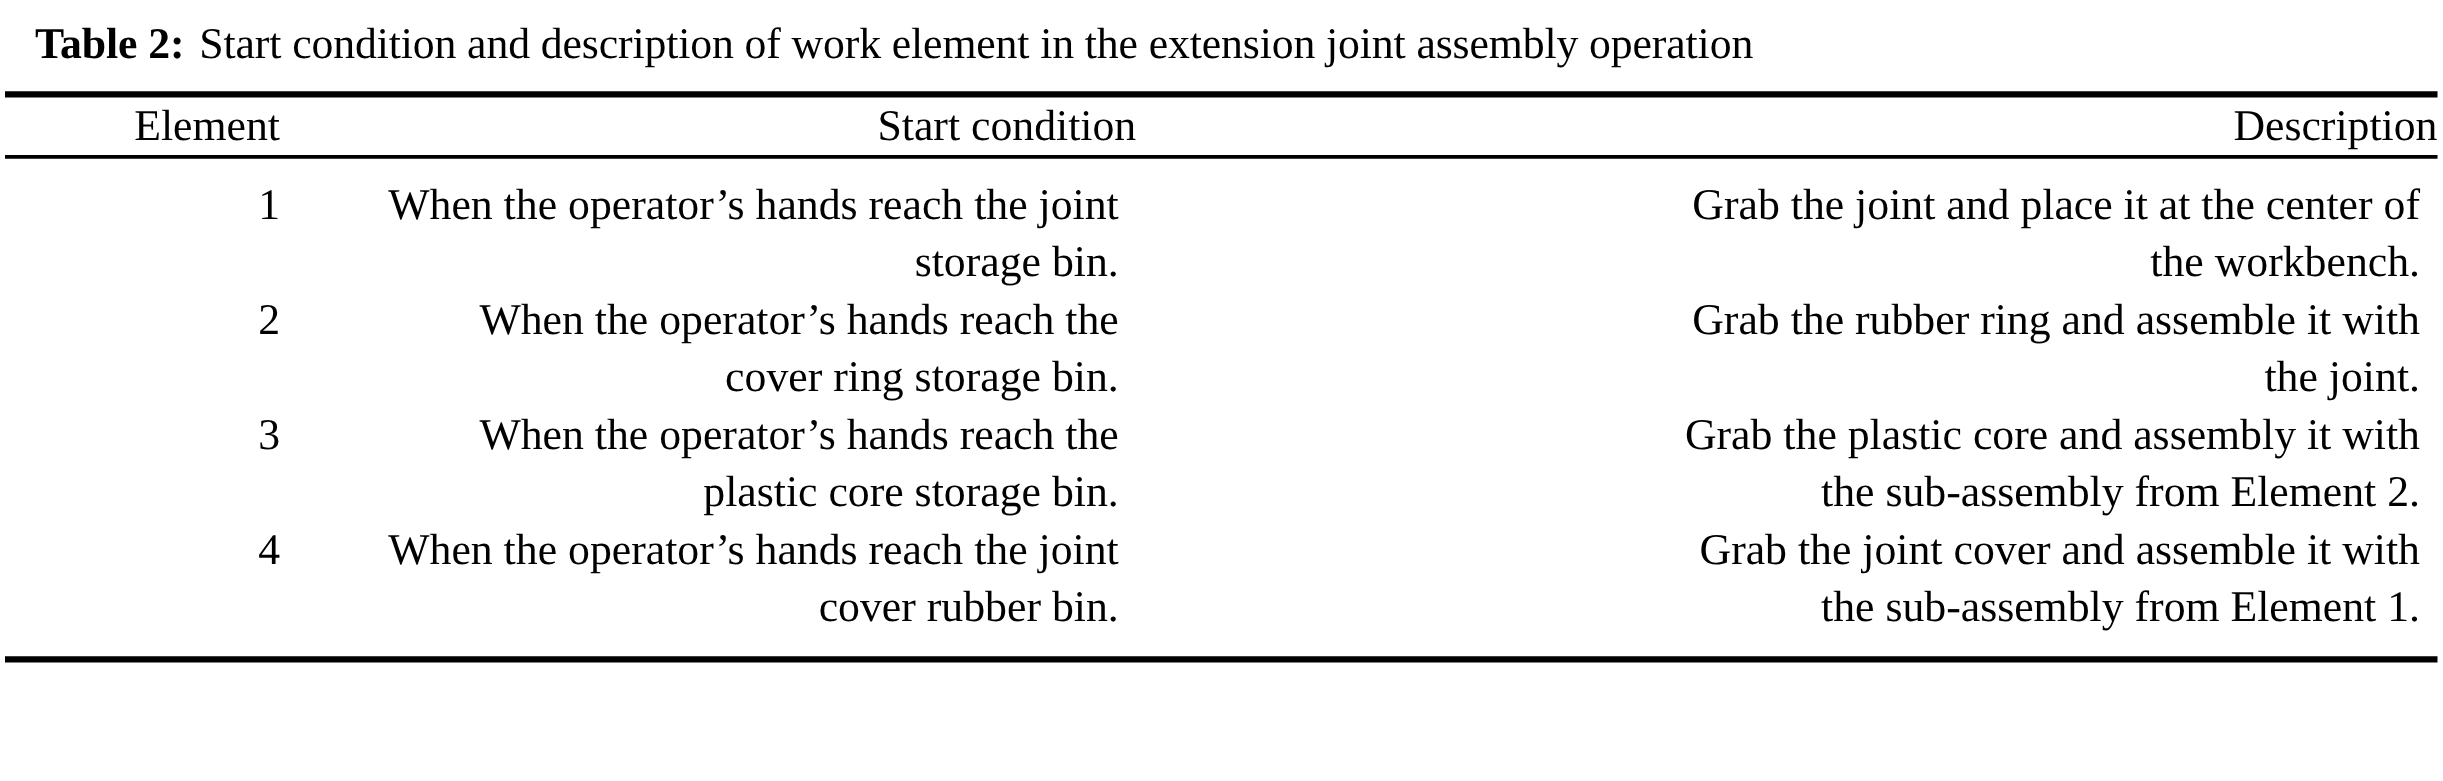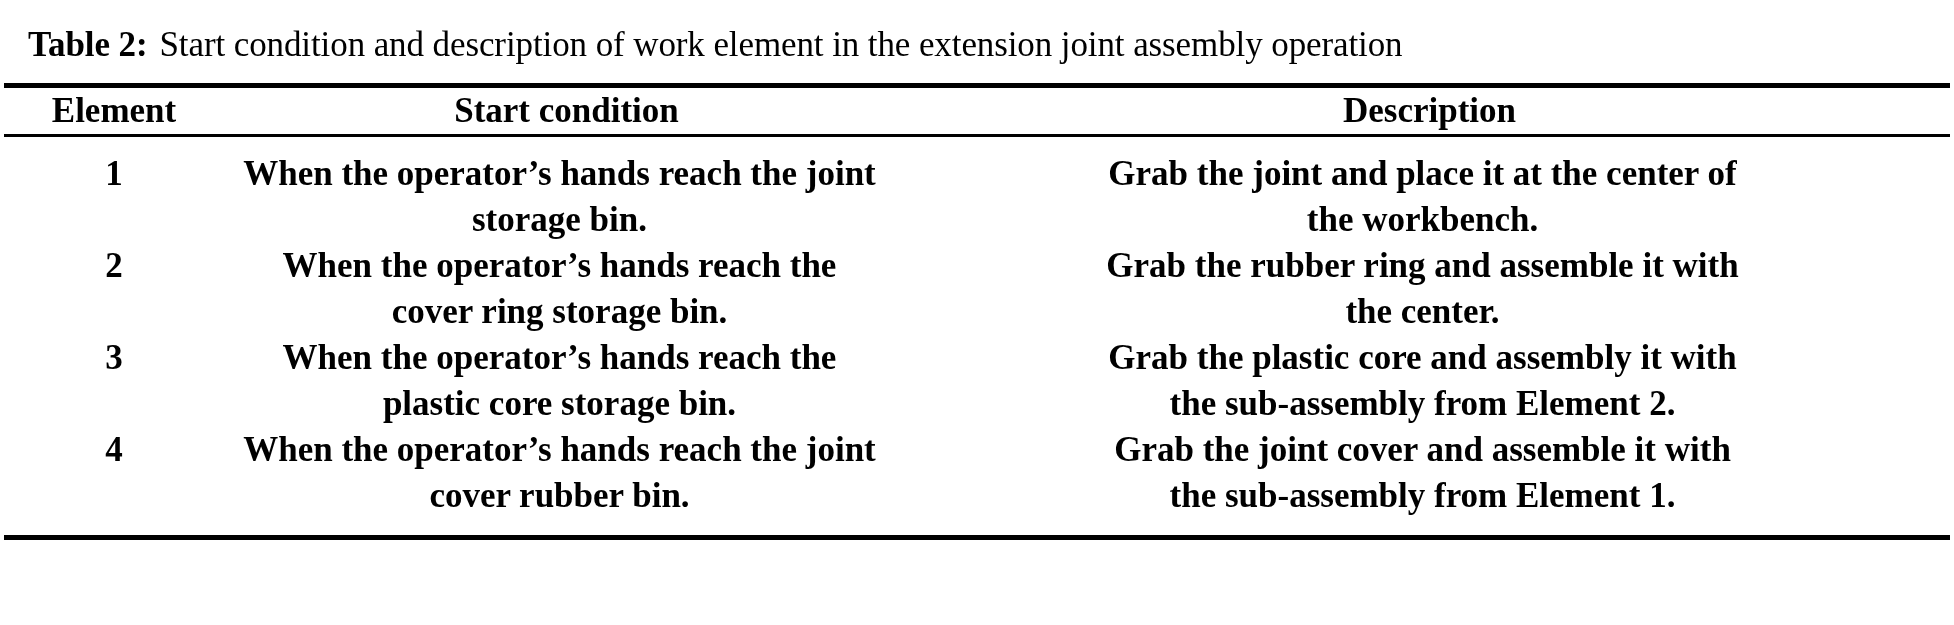--- a/index.html
+++ b/index.html
@@ -12,21 +12,21 @@
     height: 625px;
     font-family: "Liberation Serif", "DejaVu Serif", serif;
     color: #000000;
     -webkit-font-smoothing: antialiased;
   }
   .table-figure {
     position: relative;
     width: 1954px;
     height: 573px;
     box-sizing: border-box;
-    padding: 14px 4px;
+    padding: 4px 4px;
   }
 
   
   .caption {
     font-size: 35px;
     line-height: 46px;
     padding-top: 8px;
     padding-left: 24px;
     padding-right: 20px;
     white-space: nowrap;
@@ -59,22 +59,22 @@
     table-layout: fixed;
     font-size: 35px;
   }
   table.data col.c-element { width: 220px; }
   table.data col.c-start   { width: 685px; }
   table.data col.c-desc    { width: auto;  }
 
   table.data th,
   table.data td {
     vertical-align: top;
-    text-align: center;
-    font-weight: bold;
+    text-align: right;
+    font-weight: normal;
     padding: 0;
     line-height: 46px;
   }
   thead th {
     padding-top: 12px;
     padding-bottom: 14px;
   }
   tbody td {
     padding-top: 1px;
     padding-bottom: 1px;
@@ -153,21 +153,21 @@
       <tr>
         <td class="col-element">
           <span class="cell-line num">2</span>
         </td>
         <td class="col-start">
           <span class="cell-line">When the operator’s hands reach the</span>
           <span class="cell-line indent">cover ring storage bin.</span>
         </td>
         <td class="col-desc">
           <span class="cell-line">Grab the rubber ring and assemble it with</span>
-          <span class="cell-line indent">the center.</span>
+          <span class="cell-line indent">the joint.</span>
         </td>
       </tr>
 
       <tr>
         <td class="col-element">
           <span class="cell-line num">3</span>
         </td>
         <td class="col-start">
           <span class="cell-line">When the operator’s hands reach the</span>
           <span class="cell-line indent">plastic core storage bin.</span>

